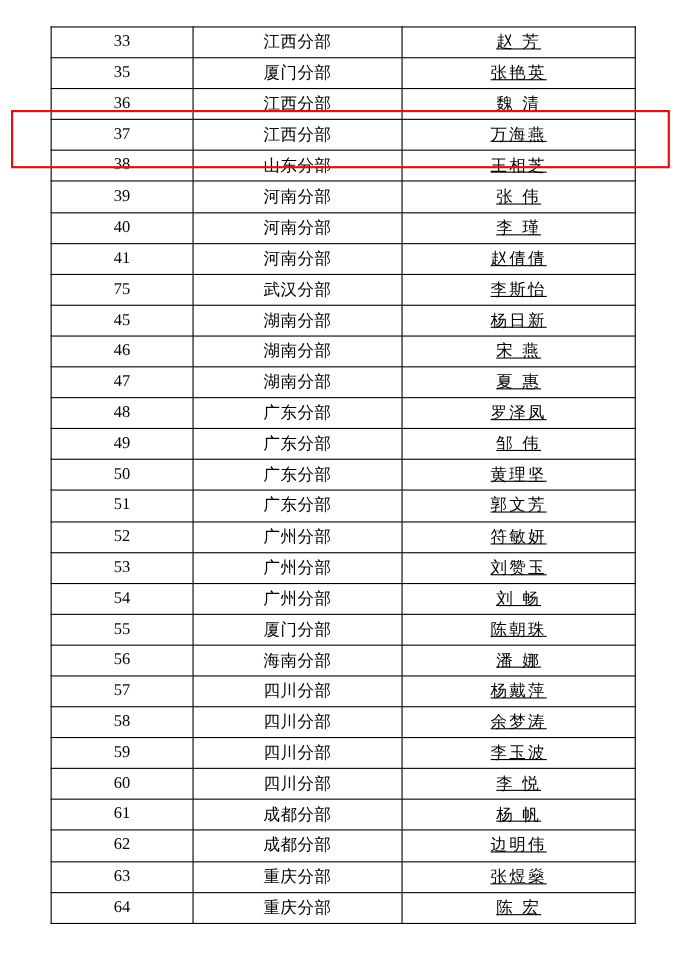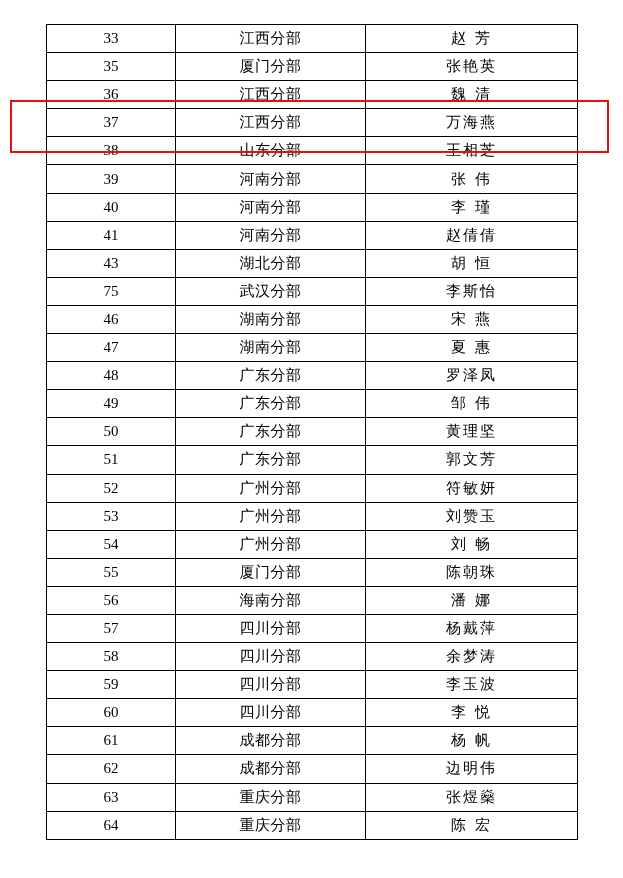--- a/index.html
+++ b/index.html
@@ -45,20 +45,21 @@
     font-family: "Liberation Serif", "DejaVu Serif", serif;
     font-size: 15px;
   }
   td.dept, td.name {
     font-family: "DejaVu Sans", "Liberation Sans", sans-serif;
     font-size: 14.5px;
     letter-spacing: 0.5px;
   }
   td.name {
     letter-spacing: 2px;
+    text-decoration: underline;
   }
   
   #highlight-box {
     position: absolute;
     left: 10px;
     top: 76px;
     width: 599px;
     height: 53px;
     border: 2.5px solid #e2110f;
     box-sizing: border-box;
@@ -110,28 +111,28 @@
           <td class="num">40</td>
           <td class="dept">河南分部</td>
           <td class="name">李 瑾</td>
         </tr>
         <tr>
           <td class="num">41</td>
           <td class="dept">河南分部</td>
           <td class="name">赵倩倩</td>
         </tr>
         <tr>
-          <td class="num">43</td>
-          <td class="dept">湖北分部</td>
-          <td class="name">胡 恒</td>
-        </tr>
-        <tr>
           <td class="num">75</td>
           <td class="dept">武汉分部</td>
           <td class="name">李斯怡</td>
+        </tr>
+        <tr>
+          <td class="num">45</td>
+          <td class="dept">湖南分部</td>
+          <td class="name">杨日新</td>
         </tr>
         <tr>
           <td class="num">46</td>
           <td class="dept">湖南分部</td>
           <td class="name">宋 燕</td>
         </tr>
         <tr>
           <td class="num">47</td>
           <td class="dept">湖南分部</td>
           <td class="name">夏 惠</td>

